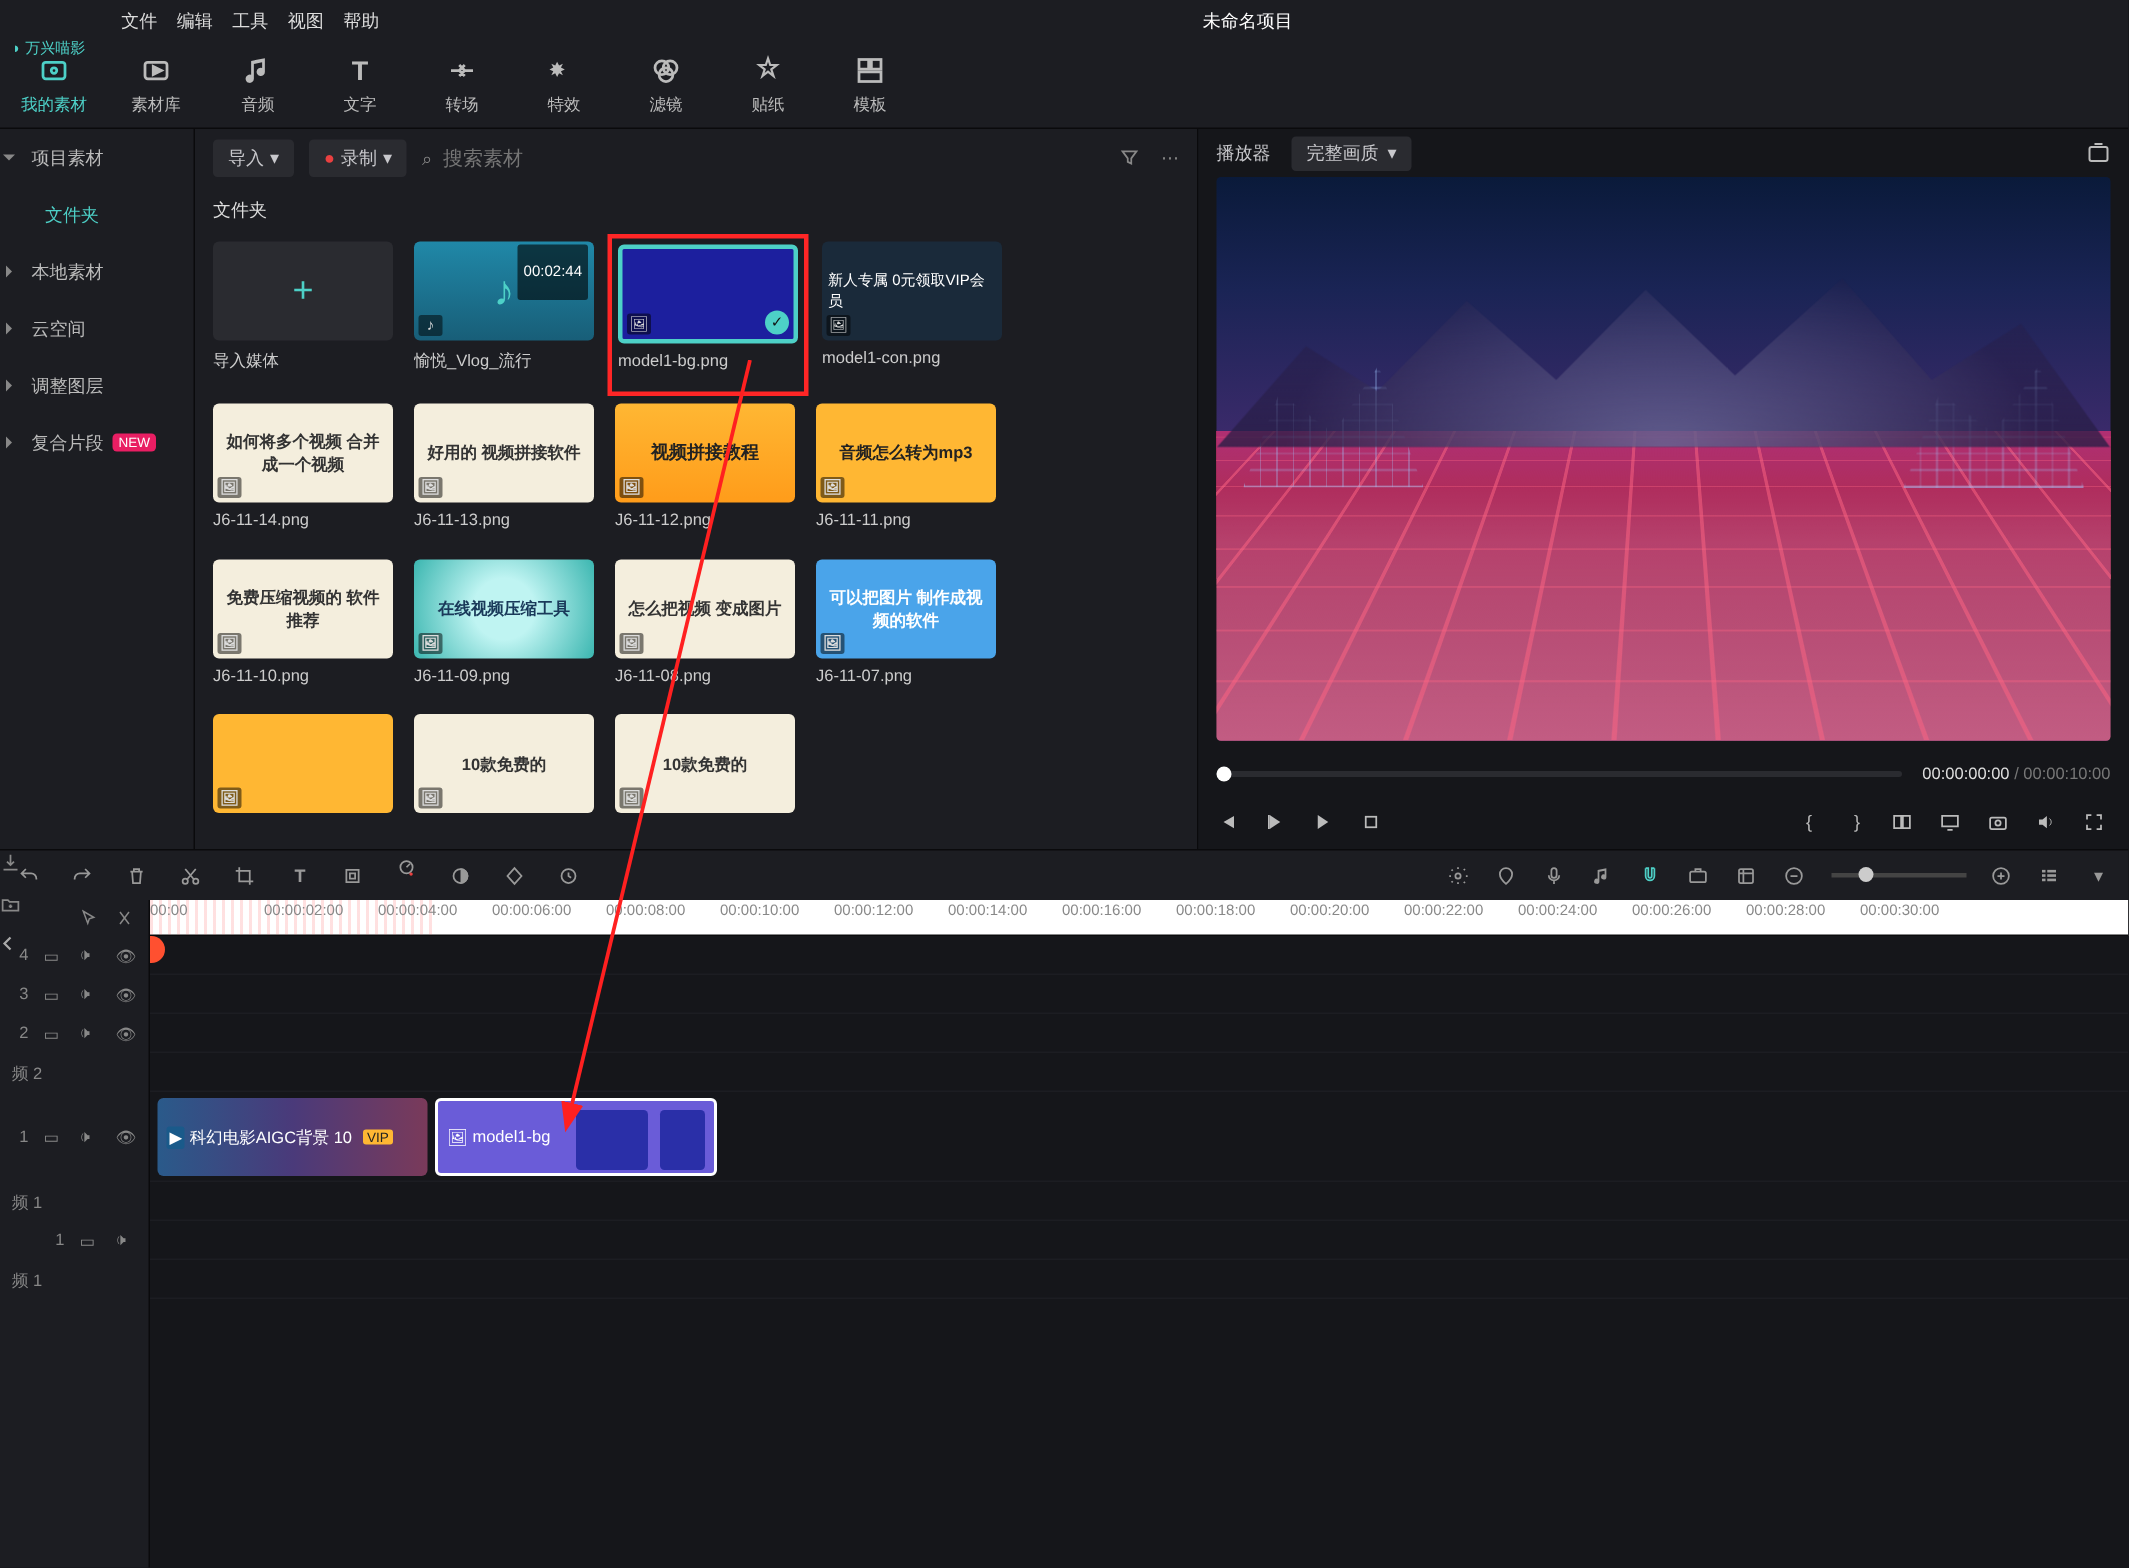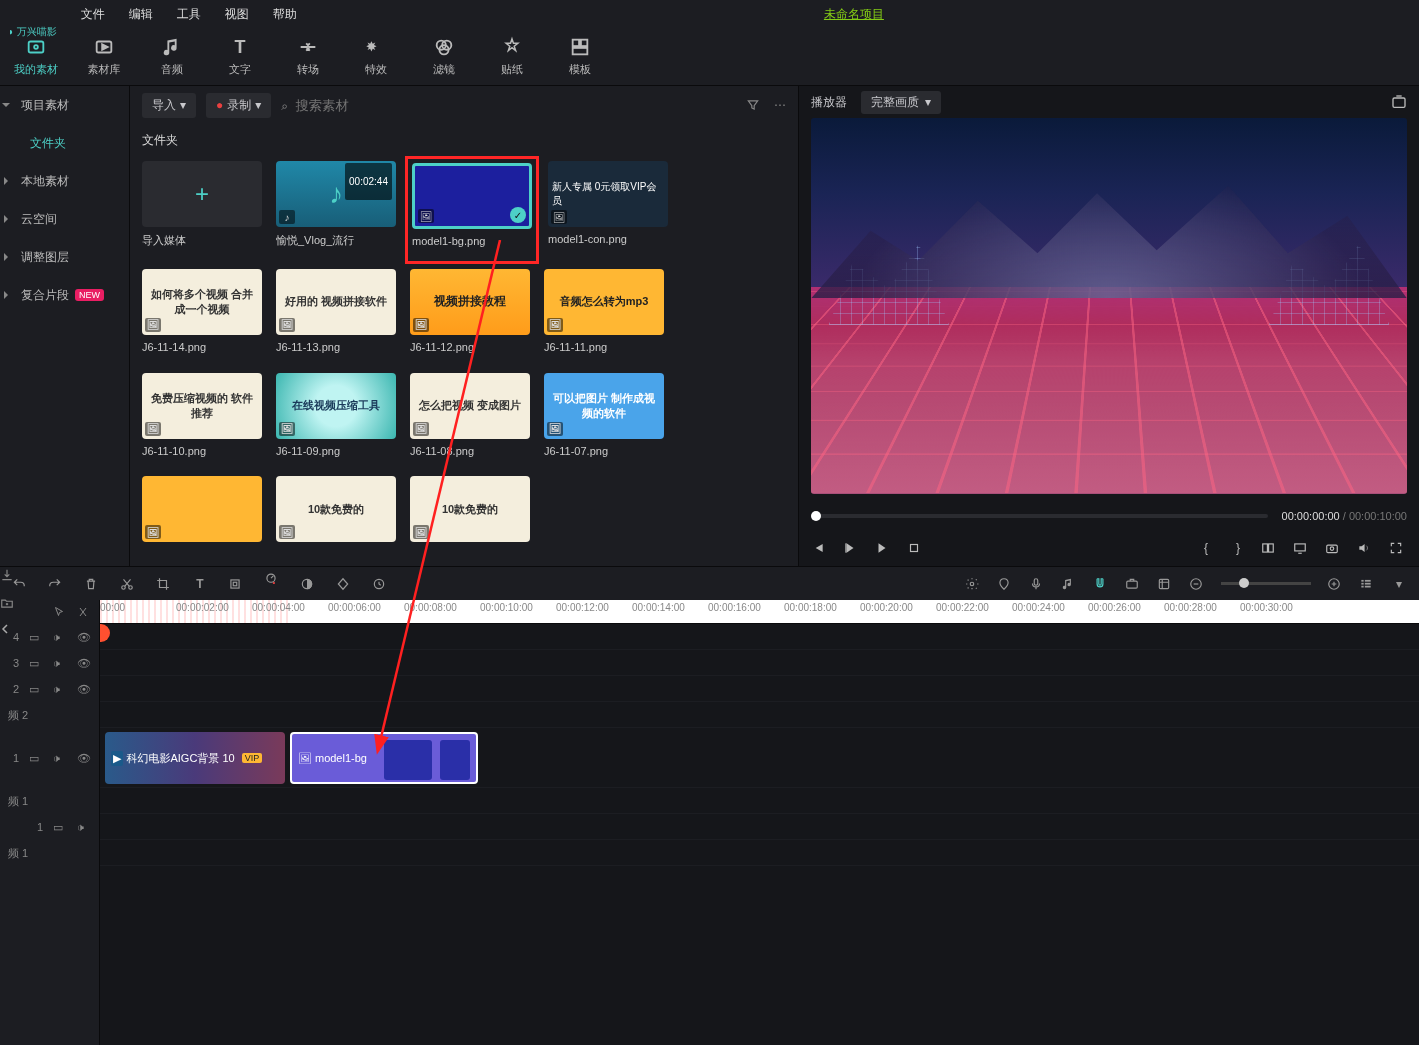--- a/index.html
+++ b/index.html
@@ -1,21 +1,21 @@
 <!DOCTYPE html>
 <html><head>
 <meta charset="utf-8">
 <style>
 * { margin: 0; padding: 0; box-sizing: border-box; font-family: "Microsoft YaHei", Arial, sans-serif; }
 body { background: #15161a; color: #c8c8cc; font-size: 12px; overflow: hidden; width: 1419px; height: 1045px; }
 .titlebar { height: 28px; background: #1c1d22; display: flex; align-items: center; padding: 0 8px; }
 .titlebar .logo { color: #4dd0c7; font-size: 10px; margin-right: 24px; margin-top: 35px; }
-.titlebar .menu { display: flex; gap: 24px; }
+.titlebar .menu { display: flex; gap: 13px; }
 .titlebar .menu span { color: #ddd; cursor: pointer; }
-.titlebar .proj-name { flex: 1; text-align: center; color: #84cc16; text-decoration: underline; }
+.titlebar .proj-name { flex: 1; text-align: center; color: #ffffff; }
 
 .tool-tabs { height: 58px; background: #1c1d22; display: flex; align-items: center; padding: 0 12px; gap: 20px; border-bottom: 1px solid #0a0a0c; }
 .tool-tabs .tab { display: flex; flex-direction: column; align-items: center; gap: 4px; color: #bbb; cursor: pointer; width: 48px; }
 .tool-tabs .tab.active { color: #4dd0c7; }
 .tool-tabs .tab .ic { width: 22px; height: 22px; display:flex; align-items:center; justify-content:center; }
 .tool-tabs .tab span { font-size: 11px; }
 
 .upper { display: flex; height: 480px; }
 .sidebar { width: 130px; background: #1c1d22; border-right: 1px solid #0a0a0c; }
 .sidebar .item { height: 38px; display: flex; align-items: center; padding: 0 21px; color: #bbb; cursor: pointer; position: relative; }

